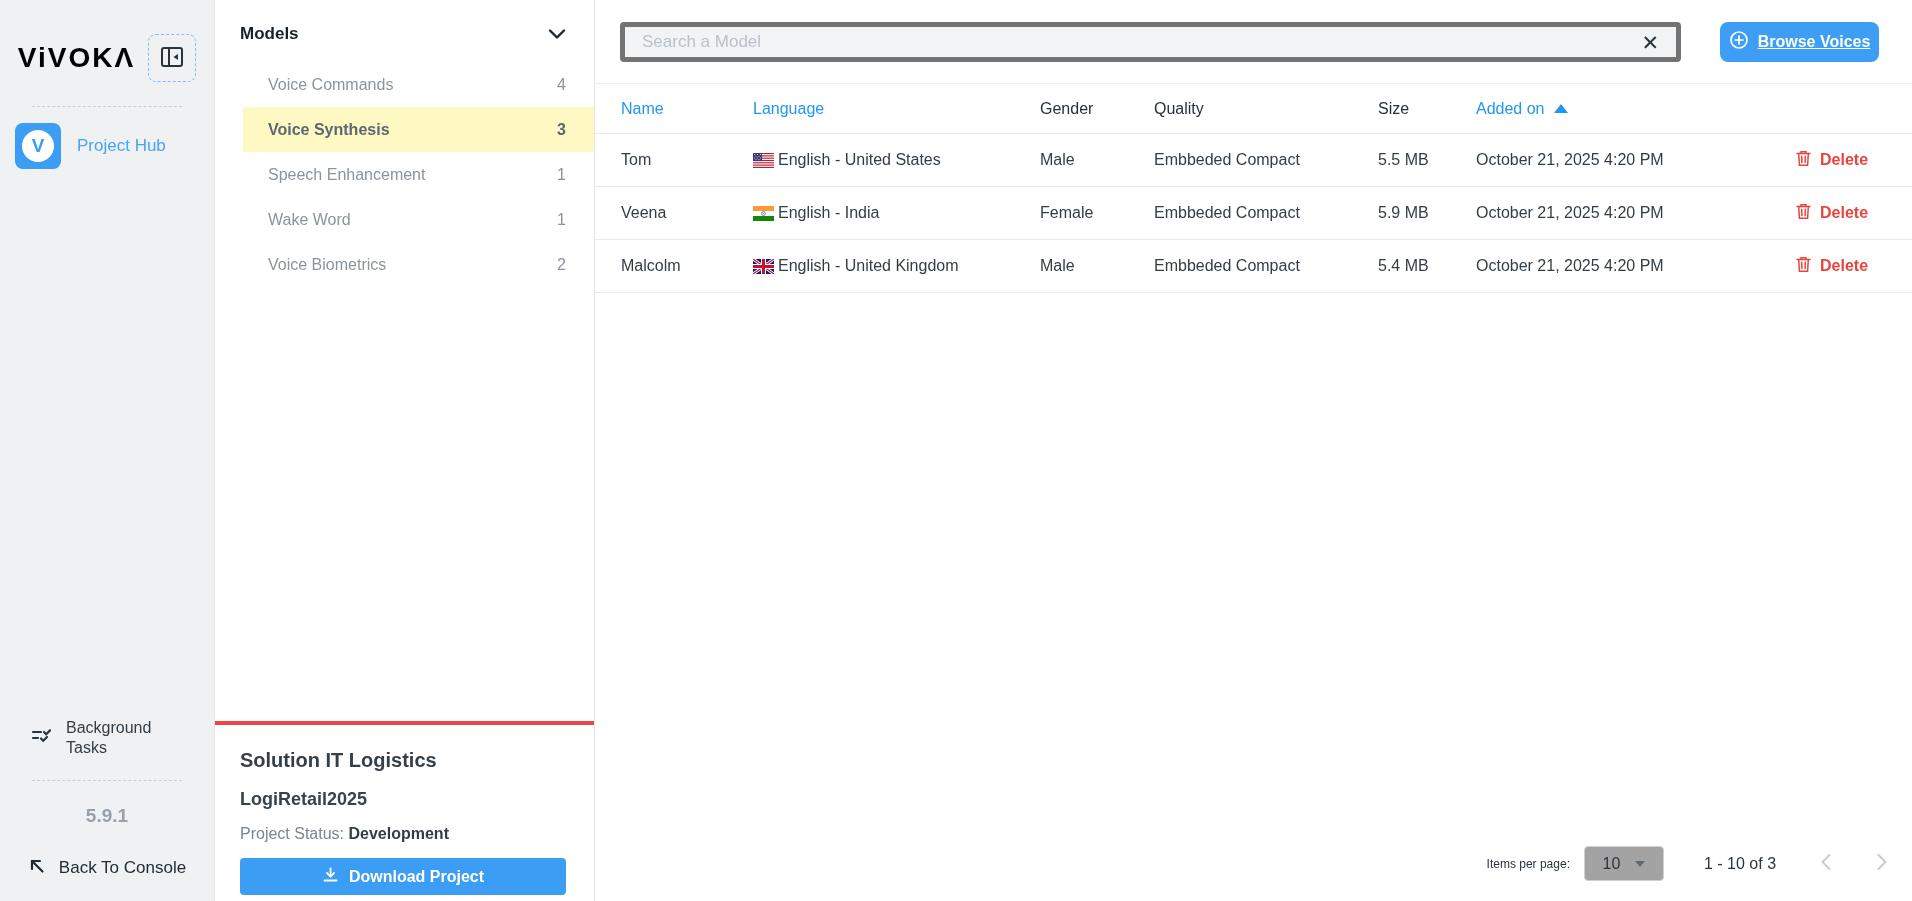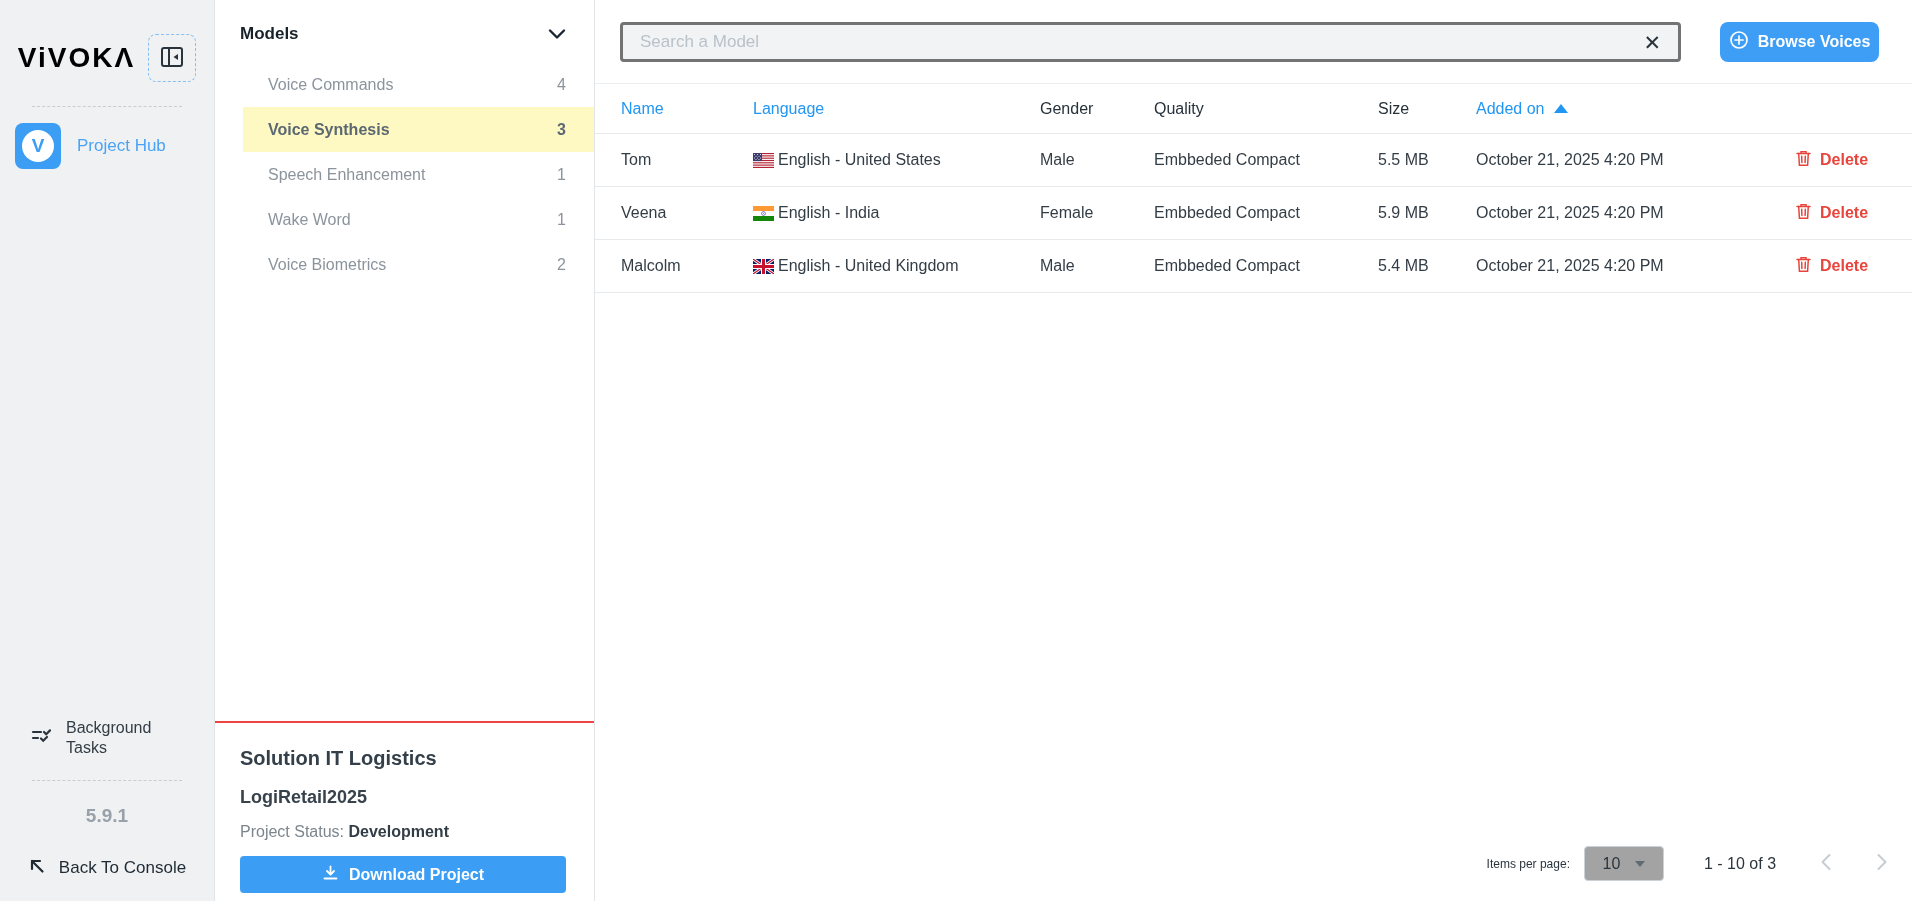--- a/index.html
+++ b/index.html
@@ -36,42 +36,42 @@
   .version { color:#98a1a9; font-weight:bold; font-size:19px; margin-top:24px; }
   .back-row { display:flex; align-items:center; gap:13px; margin-top:30px; margin-bottom:22px; cursor:pointer; }
   .back-label { font-size:17px; color:#1f2a33; }
 
   
   .models-panel { width:380px; min-width:380px; background:#fff; border-right:1px solid #e2e5e8; display:flex; flex-direction:column; }
   .panel-header { display:flex; align-items:flex-end; justify-content:space-between; padding:24px 28px 18px 25px; }
   .panel-title { font-weight:bold; font-size:17px; color:#17222b; }
   .model-item { display:flex; align-items:center; justify-content:space-between; height:45px; padding:0 28px 0 25px; color:#8b949c; font-size:16px; cursor:pointer;margin-left:28px; }
   .model-item.selected { background:#fef9c3; color:#5c6871; font-weight:bold; }
-  .project-card { border-top:2px solid #ef4444; padding:24px 28px 0 25px; height:180px; }
+  .project-card { border-top:4px solid #ef4444; padding:24px 28px 0 25px; height:180px; }
   .solution-title { font-size:20px; font-weight:bold; color:#333f49; }
   .project-name { font-size:18px; font-weight:bold; color:#37424c; margin-top:17px; }
   .project-status { font-size:16px; color:#7b858d; margin-top:15px; }
   .project-status b { color:#333d46; }
   .download-btn {
     margin-top:15px; width:100%; height:37px; background:#3b9df3; border:none; border-radius:4px;
     color:#fff; font-weight:bold; font-size:16px; font-family:inherit;
     display:flex; align-items:center; justify-content:center; gap:10px; cursor:pointer;
   }
 
   
   .main { flex:1; display:flex; flex-direction:column; background:#fff; }
   .toolbar { display:flex; align-items:center; padding:22px 37px 21px 25px; gap:39px; }
-  .search-box { flex:1; height:40px; background:#f2f3f5; border:3px solid #737373; border-radius:4px; display:flex; align-items:center; padding:0 15px; }
+  .search-box { flex:1; height:40px; background:#f2f3f5; border:5px solid #737373; border-radius:4px; display:flex; align-items:center; padding:0 15px; }
   .search-input { flex:1; border:none; background:transparent; outline:none; font-size:17px; color:#333d46; font-family:inherit; }
   .search-input::placeholder { color:#b9c2ca; }
   .clear-btn { background:none; border:none; font-size:21px; color:#2a343c; cursor:pointer; padding:0 2px; line-height:1; }
   .browse-btn {
     width:159px; height:40px; background:#3e9ef5; border:none; border-radius:8px;
     color:#fff; font-weight:bold; font-size:16px; font-family:inherit;
-    display:flex; align-items:center; justify-content:center; gap:9px; cursor:pointer;
+    display:flex; align-items:center; justify-content:center; gap:9px; cursor:pointer;text-decoration:underline;
   }
   .toolbar-divider { border-top:1px solid #eceef0; }
 
   .thead, .trow { display:flex; align-items:center; padding-left:26px; border-bottom:1px solid #e7e9eb; }
   .thead { height:50px; font-size:16px; }
   .trow  { height:53px; font-size:16px; color:#333d46; }
   .col-name    { width:132px; }
   .col-lang    { width:287px; }
   .col-gender  { width:114px; }
   .col-quality { width:224px; }

